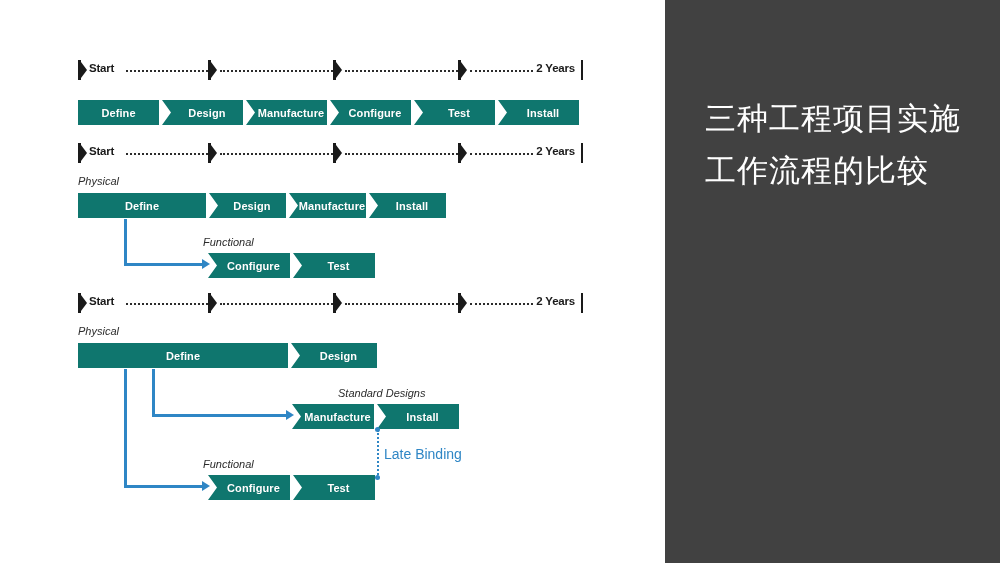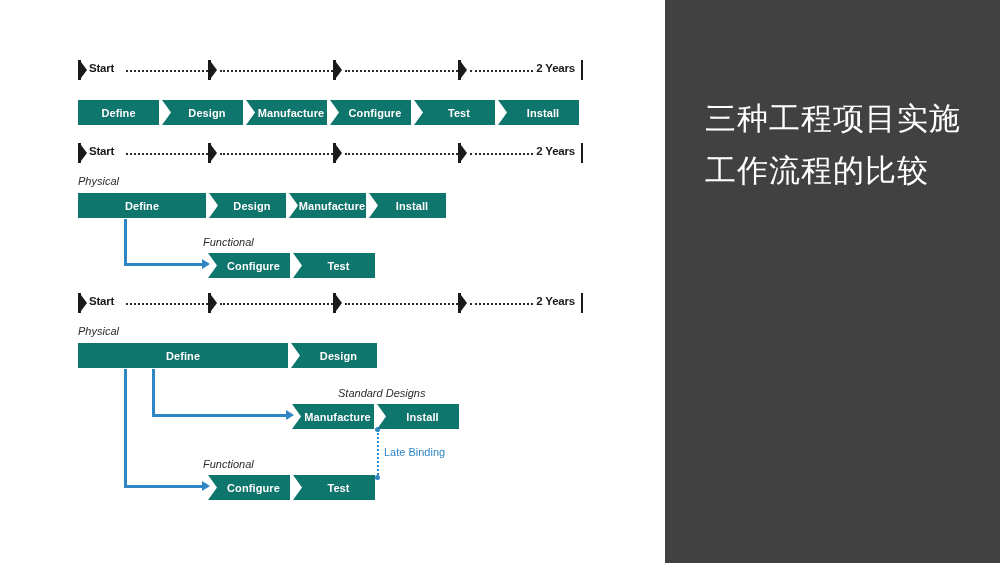--- a/index.html
+++ b/index.html
@@ -151,21 +151,21 @@
     border-left: 2px dotted #2f86c5;
   }
   .dotcap {
     position: absolute;
     width: 5px; height: 5px;
     border-radius: 50%;
     background: #2f86c5;
   }
   .late-binding {
     position: absolute;
-    font-size: 11px;
+    font-size: 14px;
     color: #2f86c5;
     white-space: nowrap;
   }
 </style>
 </head>
 <body>
 
 <div id="slide">
 
   <div id="diagrams">

